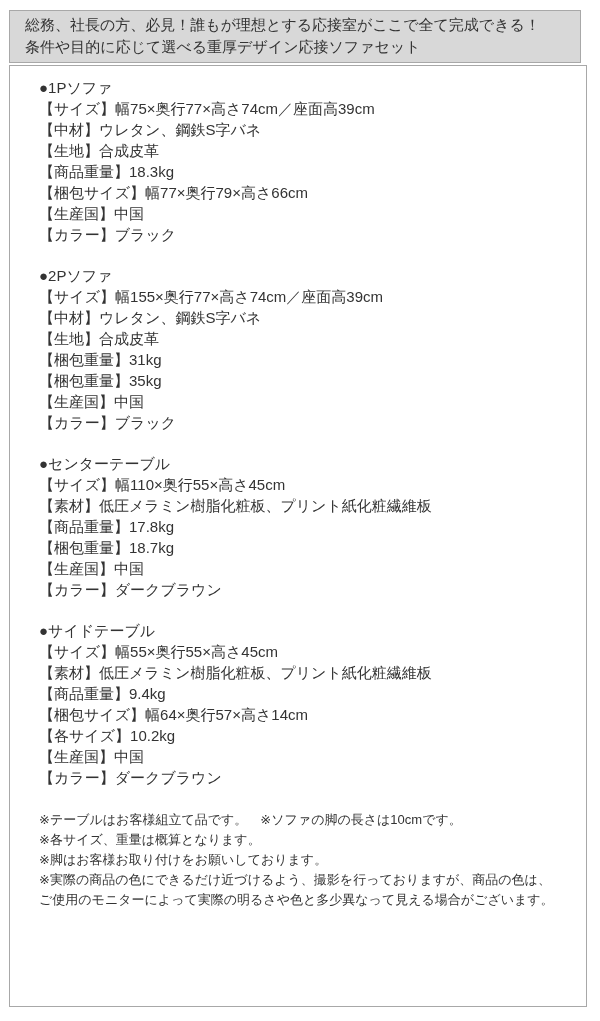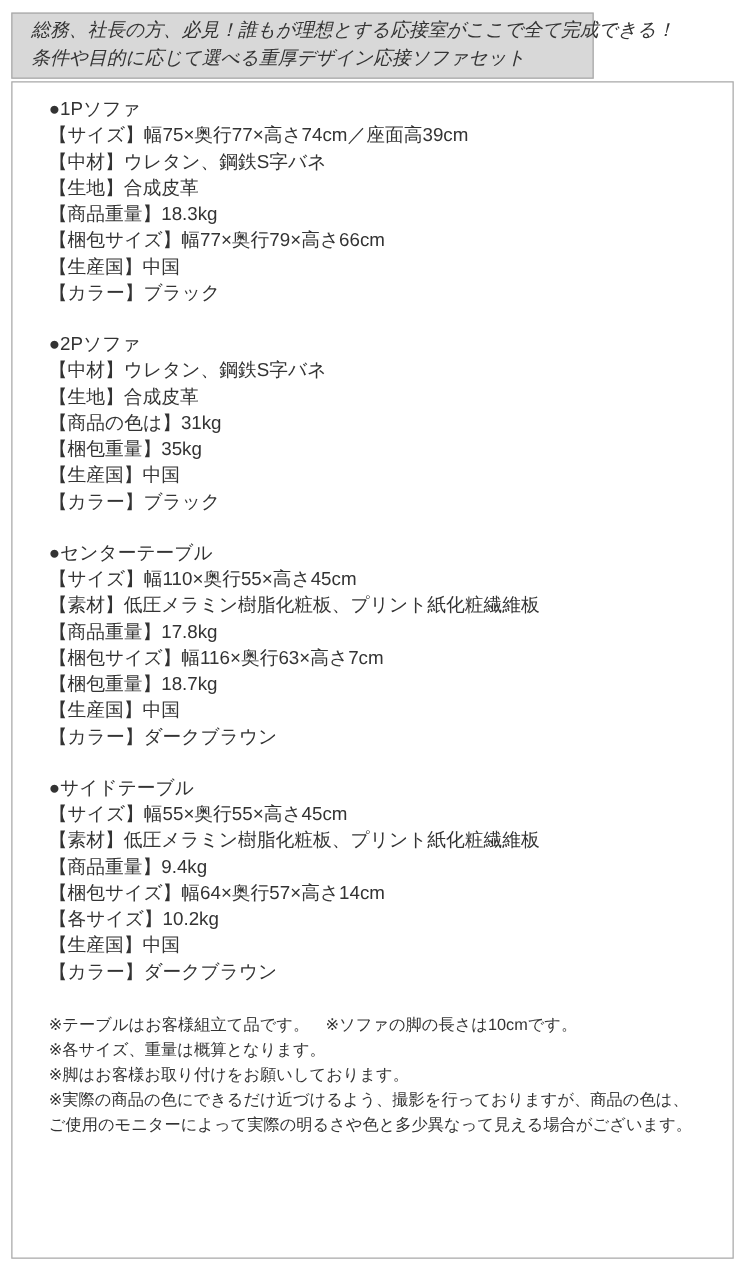--- a/index.html
+++ b/index.html
@@ -12,25 +12,24 @@
     overflow: hidden;
   }
   .page {
     position: relative;
     width: 600px;
     height: 1021px;
     background: #ffffff;
     padding: 10px 12px 0 9px;
   }
   .header-box {
-    width: 466px;
+    width: 572px;
     background: #d8d8d8;
     border: 1px solid #a8a8a8;
     padding: 3px 14px 4px 15px;
-    font-style: italic;
   }
   .header-line {
     font-size: 15px;
     line-height: 22px;
     white-space: nowrap;
     color: #333333;
   }
   .body-box {
     width: 578px;
     height: 942px;
@@ -73,34 +72,34 @@
       <div class="spec-line">【中材】ウレタン、鋼鉄S字バネ</div>
       <div class="spec-line">【生地】合成皮革</div>
       <div class="spec-line">【商品重量】18.3kg</div>
       <div class="spec-line">【梱包サイズ】幅77×奥行79×高さ66cm</div>
       <div class="spec-line">【生産国】中国</div>
       <div class="spec-line">【カラー】ブラック</div>
     </div>
 
     <div class="section">
       <div class="section-title">●2Pソファ</div>
+      <div class="spec-line">【サイズ】幅155×奥行77×高さ74cm／座面高39cm</div>
       <div class="spec-line">【中材】ウレタン、鋼鉄S字バネ</div>
       <div class="spec-line">【生地】合成皮革</div>
-      <div class="spec-line">【商品の色は】31kg</div>
+      <div class="spec-line">【梱包重量】31kg</div>
       <div class="spec-line">【梱包重量】35kg</div>
       <div class="spec-line">【生産国】中国</div>
       <div class="spec-line">【カラー】ブラック</div>
     </div>
 
     <div class="section">
       <div class="section-title">●センターテーブル</div>
       <div class="spec-line">【サイズ】幅110×奥行55×高さ45cm</div>
       <div class="spec-line">【素材】低圧メラミン樹脂化粧板、プリント紙化粧繊維板</div>
       <div class="spec-line">【商品重量】17.8kg</div>
-      <div class="spec-line">【梱包サイズ】幅116×奥行63×高さ7cm</div>
       <div class="spec-line">【梱包重量】18.7kg</div>
       <div class="spec-line">【生産国】中国</div>
       <div class="spec-line">【カラー】ダークブラウン</div>
     </div>
 
     <div class="section">
       <div class="section-title">●サイドテーブル</div>
       <div class="spec-line">【サイズ】幅55×奥行55×高さ45cm</div>
       <div class="spec-line">【素材】低圧メラミン樹脂化粧板、プリント紙化粧繊維板</div>
       <div class="spec-line">【商品重量】9.4kg</div>

